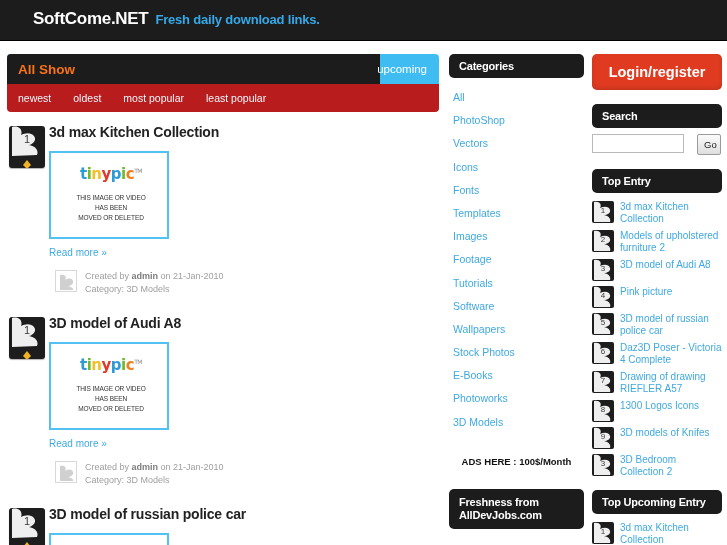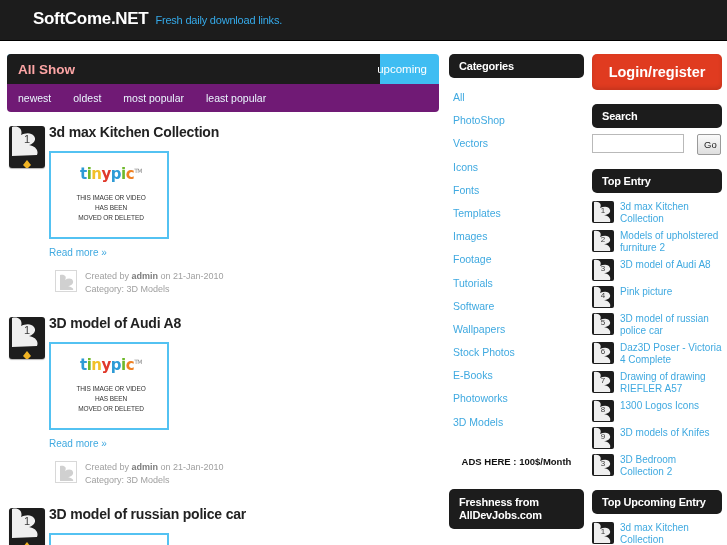--- a/index.html
+++ b/index.html
@@ -25,22 +25,22 @@
     left: 33px; top: 9px;
     display: flex; align-items: baseline; gap: 7px;
   }
   .logo {
     font-size: 17px;
     font-weight: bold;
     color: #ffffff;
     letter-spacing: -0.3px;
   }
   .tagline {
-    font-size: 11px;
-    font-weight: normal;
+    font-size: 13px;
+    font-weight: bold;
     color: #35a9e8;
     letter-spacing: -0.2px;
   }
   .topnav {
     position: absolute;
     right: 14px; top: 13px;
     display: flex; gap: 18px; margin-top: 34px;
   }
   .topnav a {
     color: #ffffff;
@@ -66,38 +66,38 @@
     height: 30px;
     background: #3fbdf2;
     border-radius: 4px 4px 0 0;
   }
   .showbar-black {
     position: absolute;
     left: 0; top: 0;
     width: 373px; height: 30px;
     background: #1c1c1c;
     border-radius: 4px 0 0 0;
-    color: #fca5a5;
+    color: #f97316;
     font-size: 13.5px;
     font-weight: bold;
     display: flex; align-items: center;
     padding-left: 11px;
   }
   .showbar-upcoming {
     position: absolute;
     right: 0; top: 0;
     height: 30px;
     display: flex; align-items: center;
     padding: 0 12px;
     color: #ffffff;
     font-size: 11.5px;
   }
   .filterbar {
     height: 28px;
-    background: #701a75;
+    background: #b91c1c;
     border-radius: 0 0 4px 4px;
     display: flex; align-items: center;
     padding-left: 11px;
     gap: 22px;
   }
   .filterbar a {
     color: #eaf7fe;
     font-size: 10.5px;
     text-decoration: none;
   }

